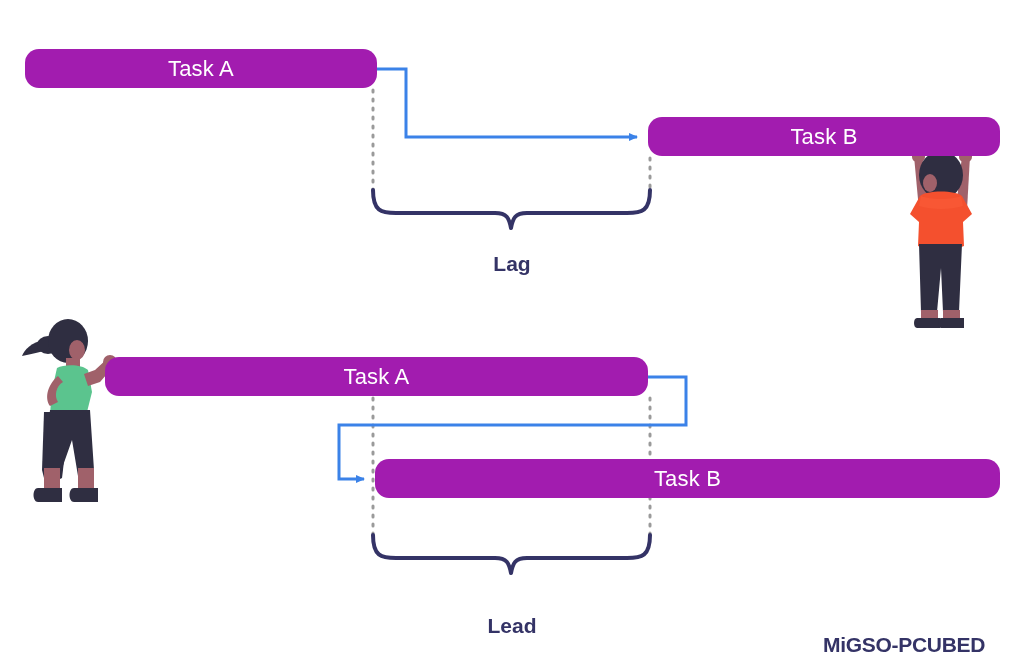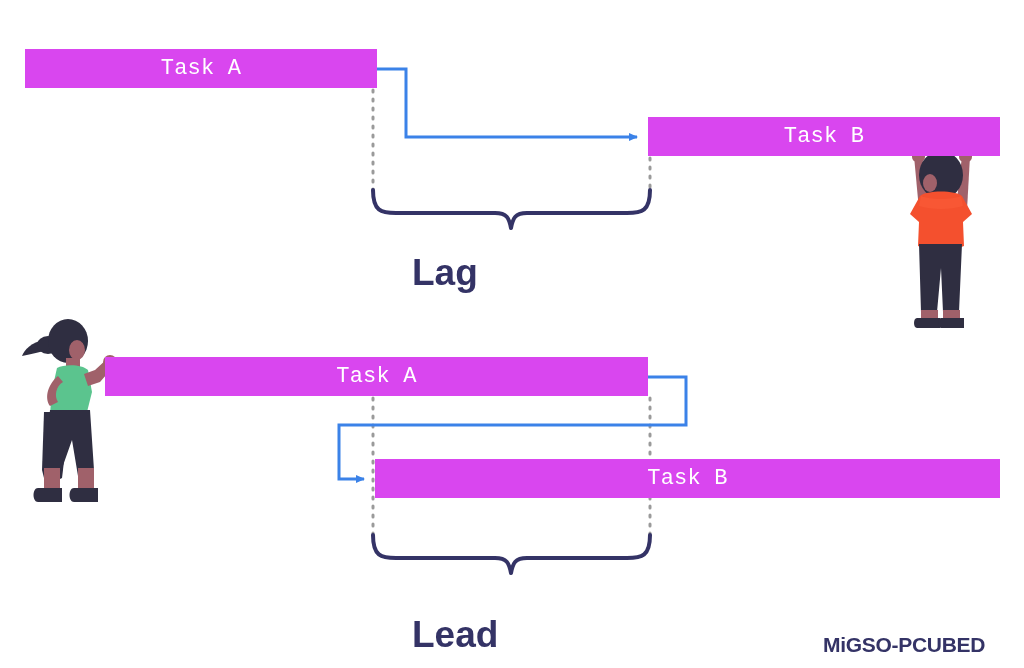--- a/index.html
+++ b/index.html
@@ -16,40 +16,42 @@
   }
   #canvas {
     position: absolute;
     left: 0;
     top: 0;
     width: 1024px;
     height: 668px;
   }
   .bar {
     position: absolute;
-    background: #d946ef;
+    background: #a21caf;
     color: #ffffff;
     display: flex;
     align-items: center;
     justify-content: center;
     font-size: 22px;
-    font-family: Liberation Mono, monospace;
+    font-family: Liberation Sans, sans-serif;
     letter-spacing: 0.2px;
     box-sizing: border-box;
+    border-radius: 14px;
   }
   .bar-label {
     pointer-events: none;
     white-space: nowrap;
   }
   .brace-label {
     position: absolute;
     color: #343366;
-    font-size: 37px;
+    font-size: 21px;
     font-weight: bold;
     font-family: "Liberation Sans", sans-serif;
+    text-align: center;
     white-space: nowrap;
   }
   .logo {
     position: absolute;
     color: #343366;
     font-size: 21px;
     font-weight: bold;
     letter-spacing: -0.3px;
     font-family: "Liberation Sans", sans-serif;
     white-space: nowrap;

